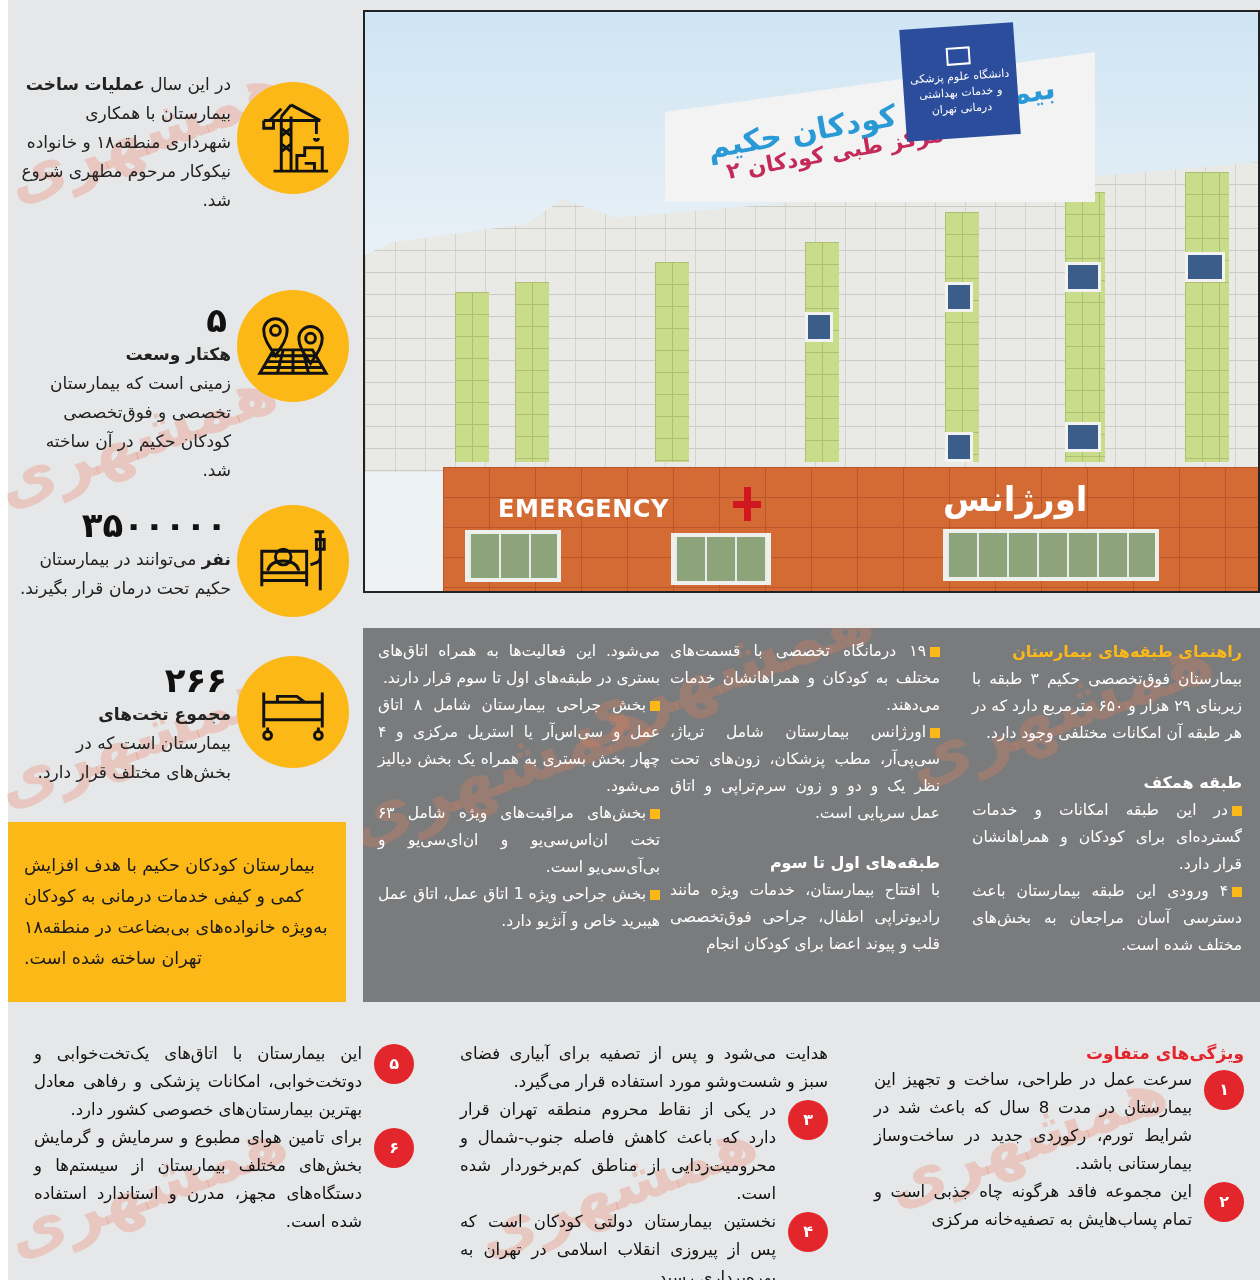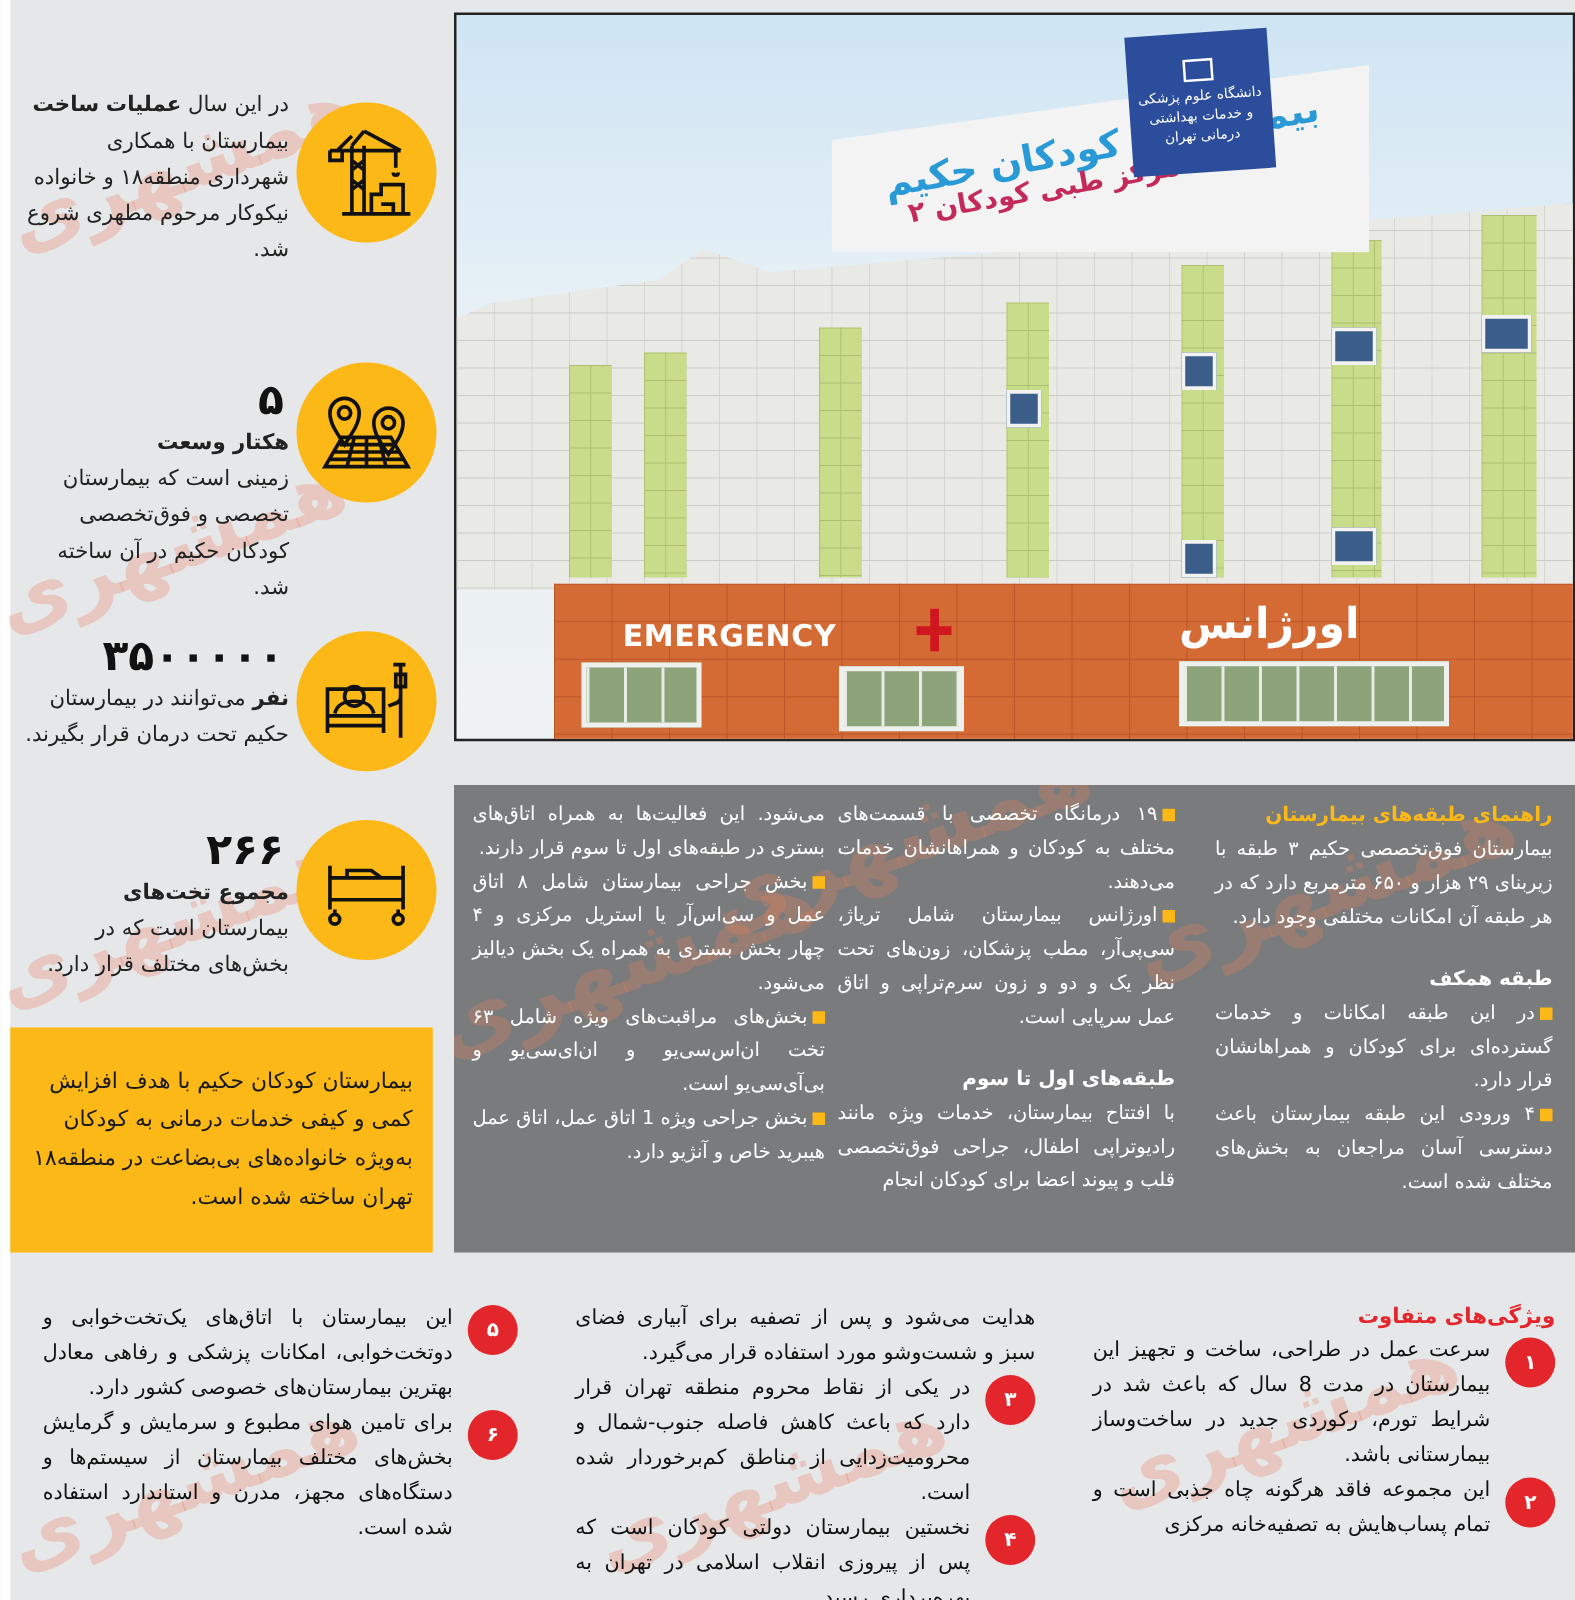--- a/index.html
+++ b/index.html
@@ -31,21 +31,21 @@
   .stat .text { position:absolute; right:132px; width:215px; text-align:center; }
   .stat .num { font-size:34px; font-weight:bold; line-height:40px; color:#111; text-align:right; padding-right:4px; }
   .stat .body { font-size:17px; line-height:29px; color:#222; text-align:right; }
   .stat .body b { font-weight:bold; }
 
   .yellow-box {
     position:absolute; left:8px; top:822px; width:338px; height:180px;
     background:#fbb817; display:flex; align-items:center; justify-content:center;
     padding:0 16px;
   }
-  .yellow-box p { font-size:17.5px; line-height:31px; text-align:right; color:#1a1a1a; }
+  .yellow-box p { font-size:17.5px; line-height:31px; text-align:left; color:#1a1a1a; }
 
   
   .photo {
     position:absolute; left:363px; top:10px; width:897px; height:583px;
     border:2px solid #222; overflow:hidden;
     background: linear-gradient(180deg,#cfe5f4 0%,#e7f0f6 40%,#eef2f3 100%);
   }
   .bldg-top {
     position:absolute; left:0; top:150px; width:897px; height:310px;
     background:#e9e9e6;

